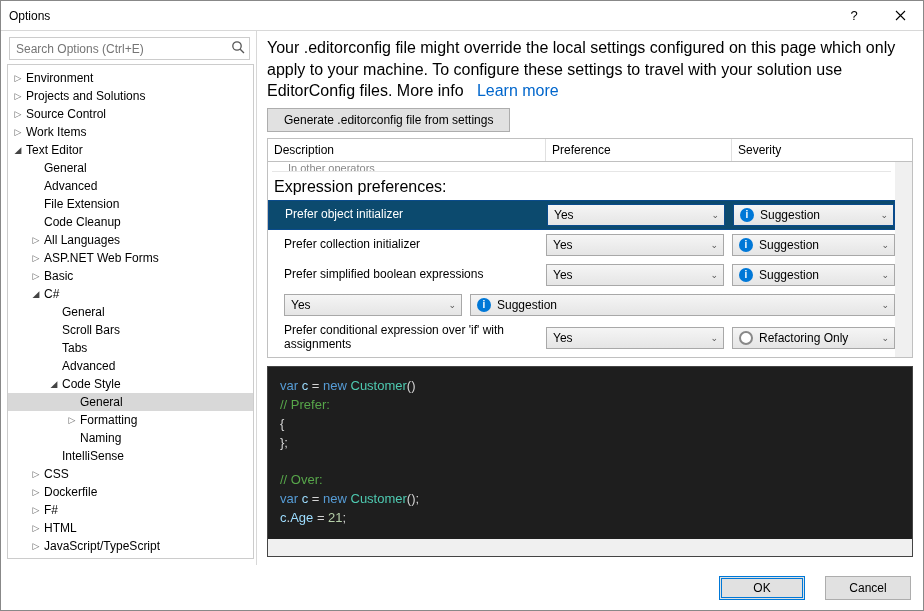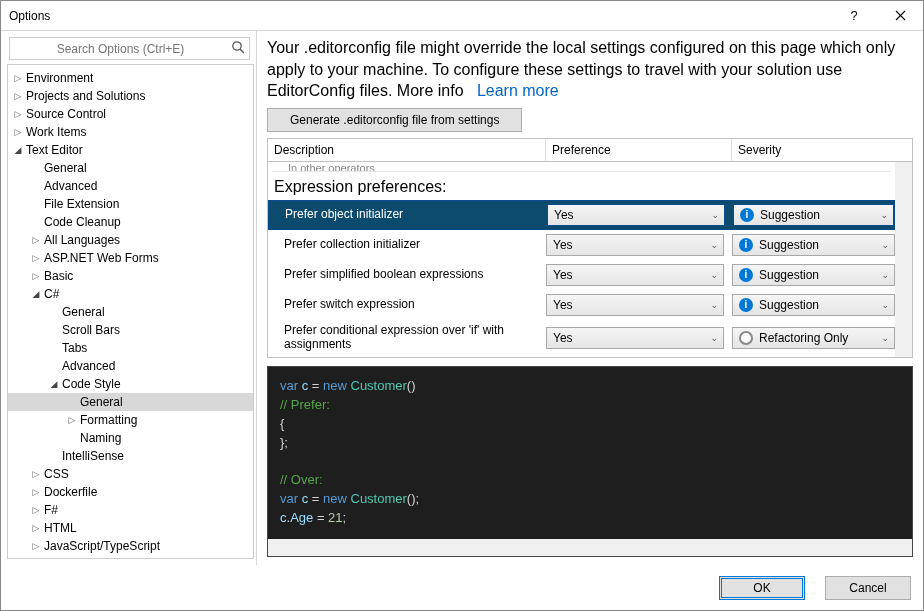--- a/index.html
+++ b/index.html
@@ -7,34 +7,34 @@
   body { width: 924px; height: 611px; background: #fff; font-size: 12px; color: #000; border: 1px solid #888; position: relative; }
 
   .titlebar { height: 30px; display: flex; align-items: center; border-bottom: 1px solid #d8d8d8; }
   .titlebar .title { padding-left: 8px; flex: 1; font-size: 12px; }
   .titlebar .sys-btn { width: 46px; height: 29px; display:flex; align-items:center; justify-content:center; font-size:13px; }
 
   .workarea { display:flex; height: 534px; }
 
   .leftpane { width: 256px; border-right: 1px solid #d8d8d8; padding: 6px 2px 6px 6px; display:flex; flex-direction:column; }
   .search-wrap { position: relative; margin: 0 4px 4px 2px; }
-  .search-input { width: 100%; height: 23px; padding: 2px 24px 2px 6px; border:1px solid #ccc; font-size:12px; color:#6d28d9;text-align:center; }
+  .search-input { width: 100%; height: 23px; padding: 2px 24px 2px 6px; border:1px solid #ccc; font-size:12px; color:#6d28d9; }
   .search-icon { position:absolute; right:5px; top:3px; color:#555; }
 
   .tree { flex:1; overflow:auto; border:1px solid #ccc; padding:4px 0; }
   .node { display:flex; align-items:center; height:18px; padding-right:4px; cursor:default; white-space:nowrap; }
   .node .arrow { width:12px; display:inline-flex; justify-content:center; font-size:9px; color:#666; }
   .node .arrow.open { color:#444; }
   .node .label { padding-left:2px; }
   .node.selected { background:#d8d8d8; }
 
   .rightpane { flex:1; padding: 6px 10px 8px 10px; display:flex; flex-direction:column; }
   .info-text { font-size:16px; line-height:1.35; margin-bottom:6px; }
   .info-text a { color:#0066cc; text-decoration:none; }
-  .gen-btn { align-self:flex-start; border:1px solid #adadad; background:#e1e1e1; padding:4px 22px; font-size:12px; margin-bottom:6px; cursor:default; }
+  .gen-btn { align-self:flex-start; border:1px solid #adadad; background:#e1e1e1; padding:4px 16px; font-size:12px; margin-bottom:6px; cursor:default; }
 
   .column-header { display:flex; border:1px solid #c0c0c0; border-bottom:none; font-size:12px; }
   .column-header div { padding:4px 6px; border-right:1px solid #e0e0e0; }
   .col-desc  { flex: 0 0 278px; }
   .col-pref  { flex: 0 0 186px; }
   .col-sev   { flex: 1; border-right:none !important; }
 
   .grid-scroller { border:1px solid #c0c0c0; height:200px; overflow:hidden; position:relative; }
   .grid-scroller .vscroll { position:absolute; right:0; top:0; bottom:0; width:17px; background:#f0f0f0; }
   .grid-inner { position:absolute; left:0; right:17px; top:0; }
@@ -256,21 +256,20 @@
             </div>
             <div class="sev-wrap">
               <div class="combo">
                 <span class="sev-icon">i</span>
                 <span>Suggestion</span>
                 <span class="caret">⌄</span>
               </div>
             </div>
           </div>
           <div class="rule-row">
-            <div class="desc">Prefer switch expression</div>
             <div class="combo">
               <span>Yes</span>
               <span class="caret">⌄</span>
             </div>
             <div class="sev-wrap">
               <div class="combo">
                 <span class="sev-icon">i</span>
                 <span>Suggestion</span>
                 <span class="caret">⌄</span>
               </div>

